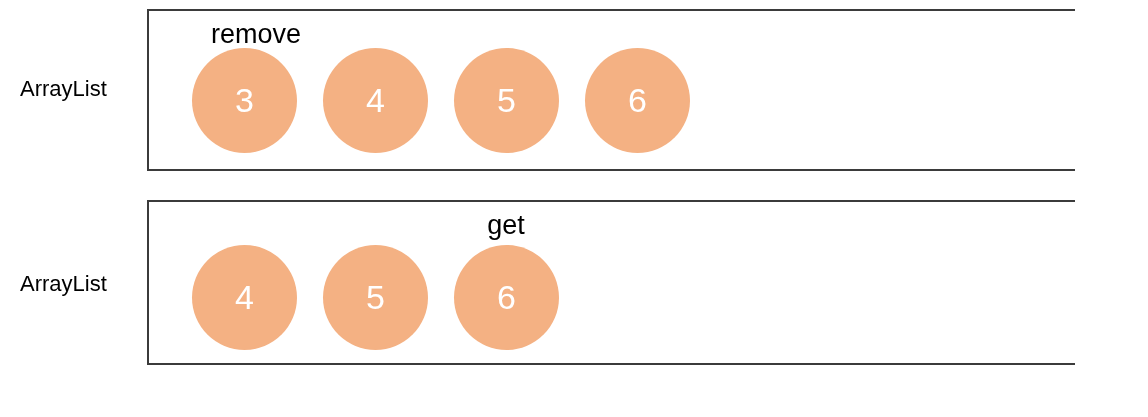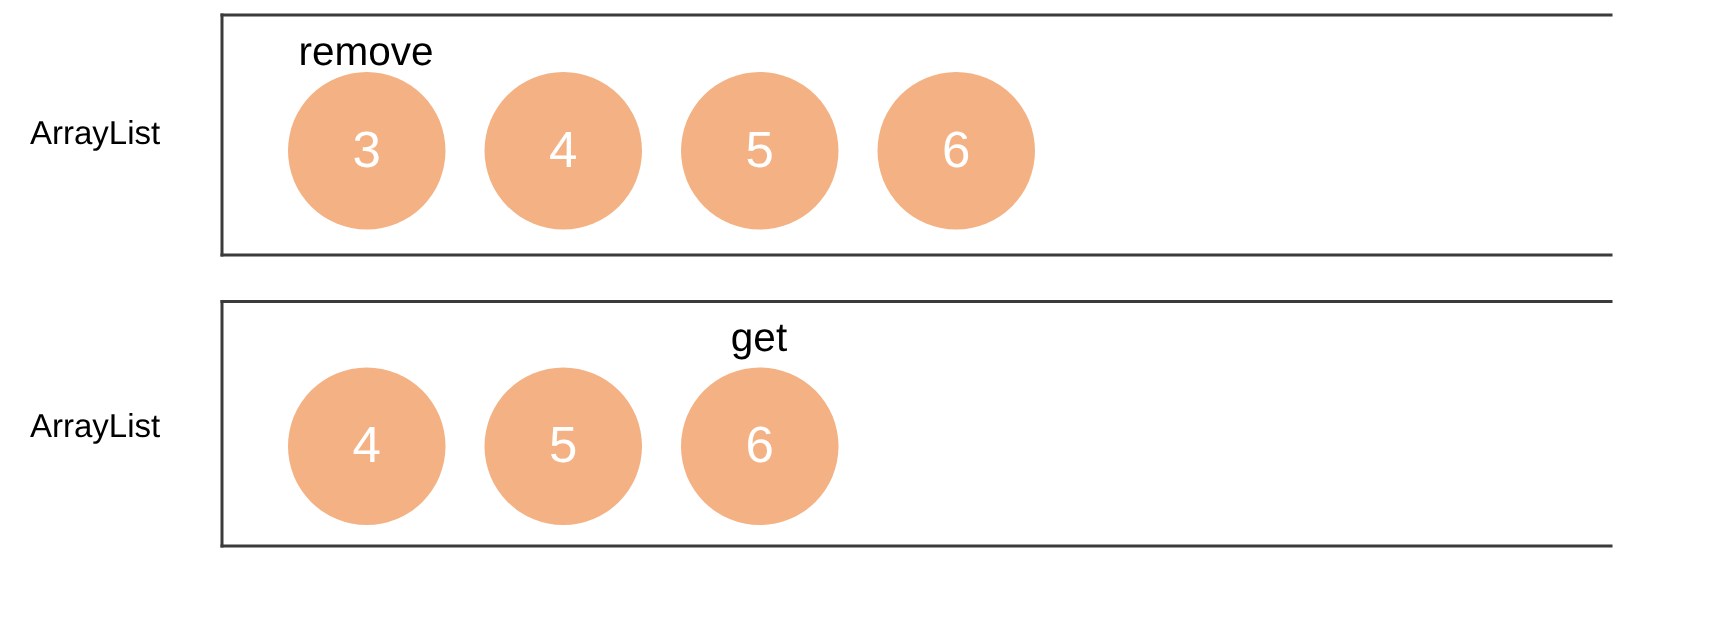--- a/index.html
+++ b/index.html
@@ -38,21 +38,21 @@
   #box-2 { top: 200px; height: 165px; text-align: right; }
   .op-label {
     position: absolute;
     top: 9px;
     transform: translateX(-50%);
     font-size: 27px;
     line-height: 1.05;
     color: var(--label-text, #000000);
     white-space: nowrap;
   }
-  #op-1 { left: 95px; }
+  #op-1 { left: 107px; }
   #op-2 { left: 357px; }
   .circle {
     position: absolute;
     width: 105px;
     height: 105px;
     border-radius: 50%;
     background: var(--circle-fill, #F4B183);
     color: var(--circle-text, #FFFFFF);
     font-size: 34px;
     display: flex;

